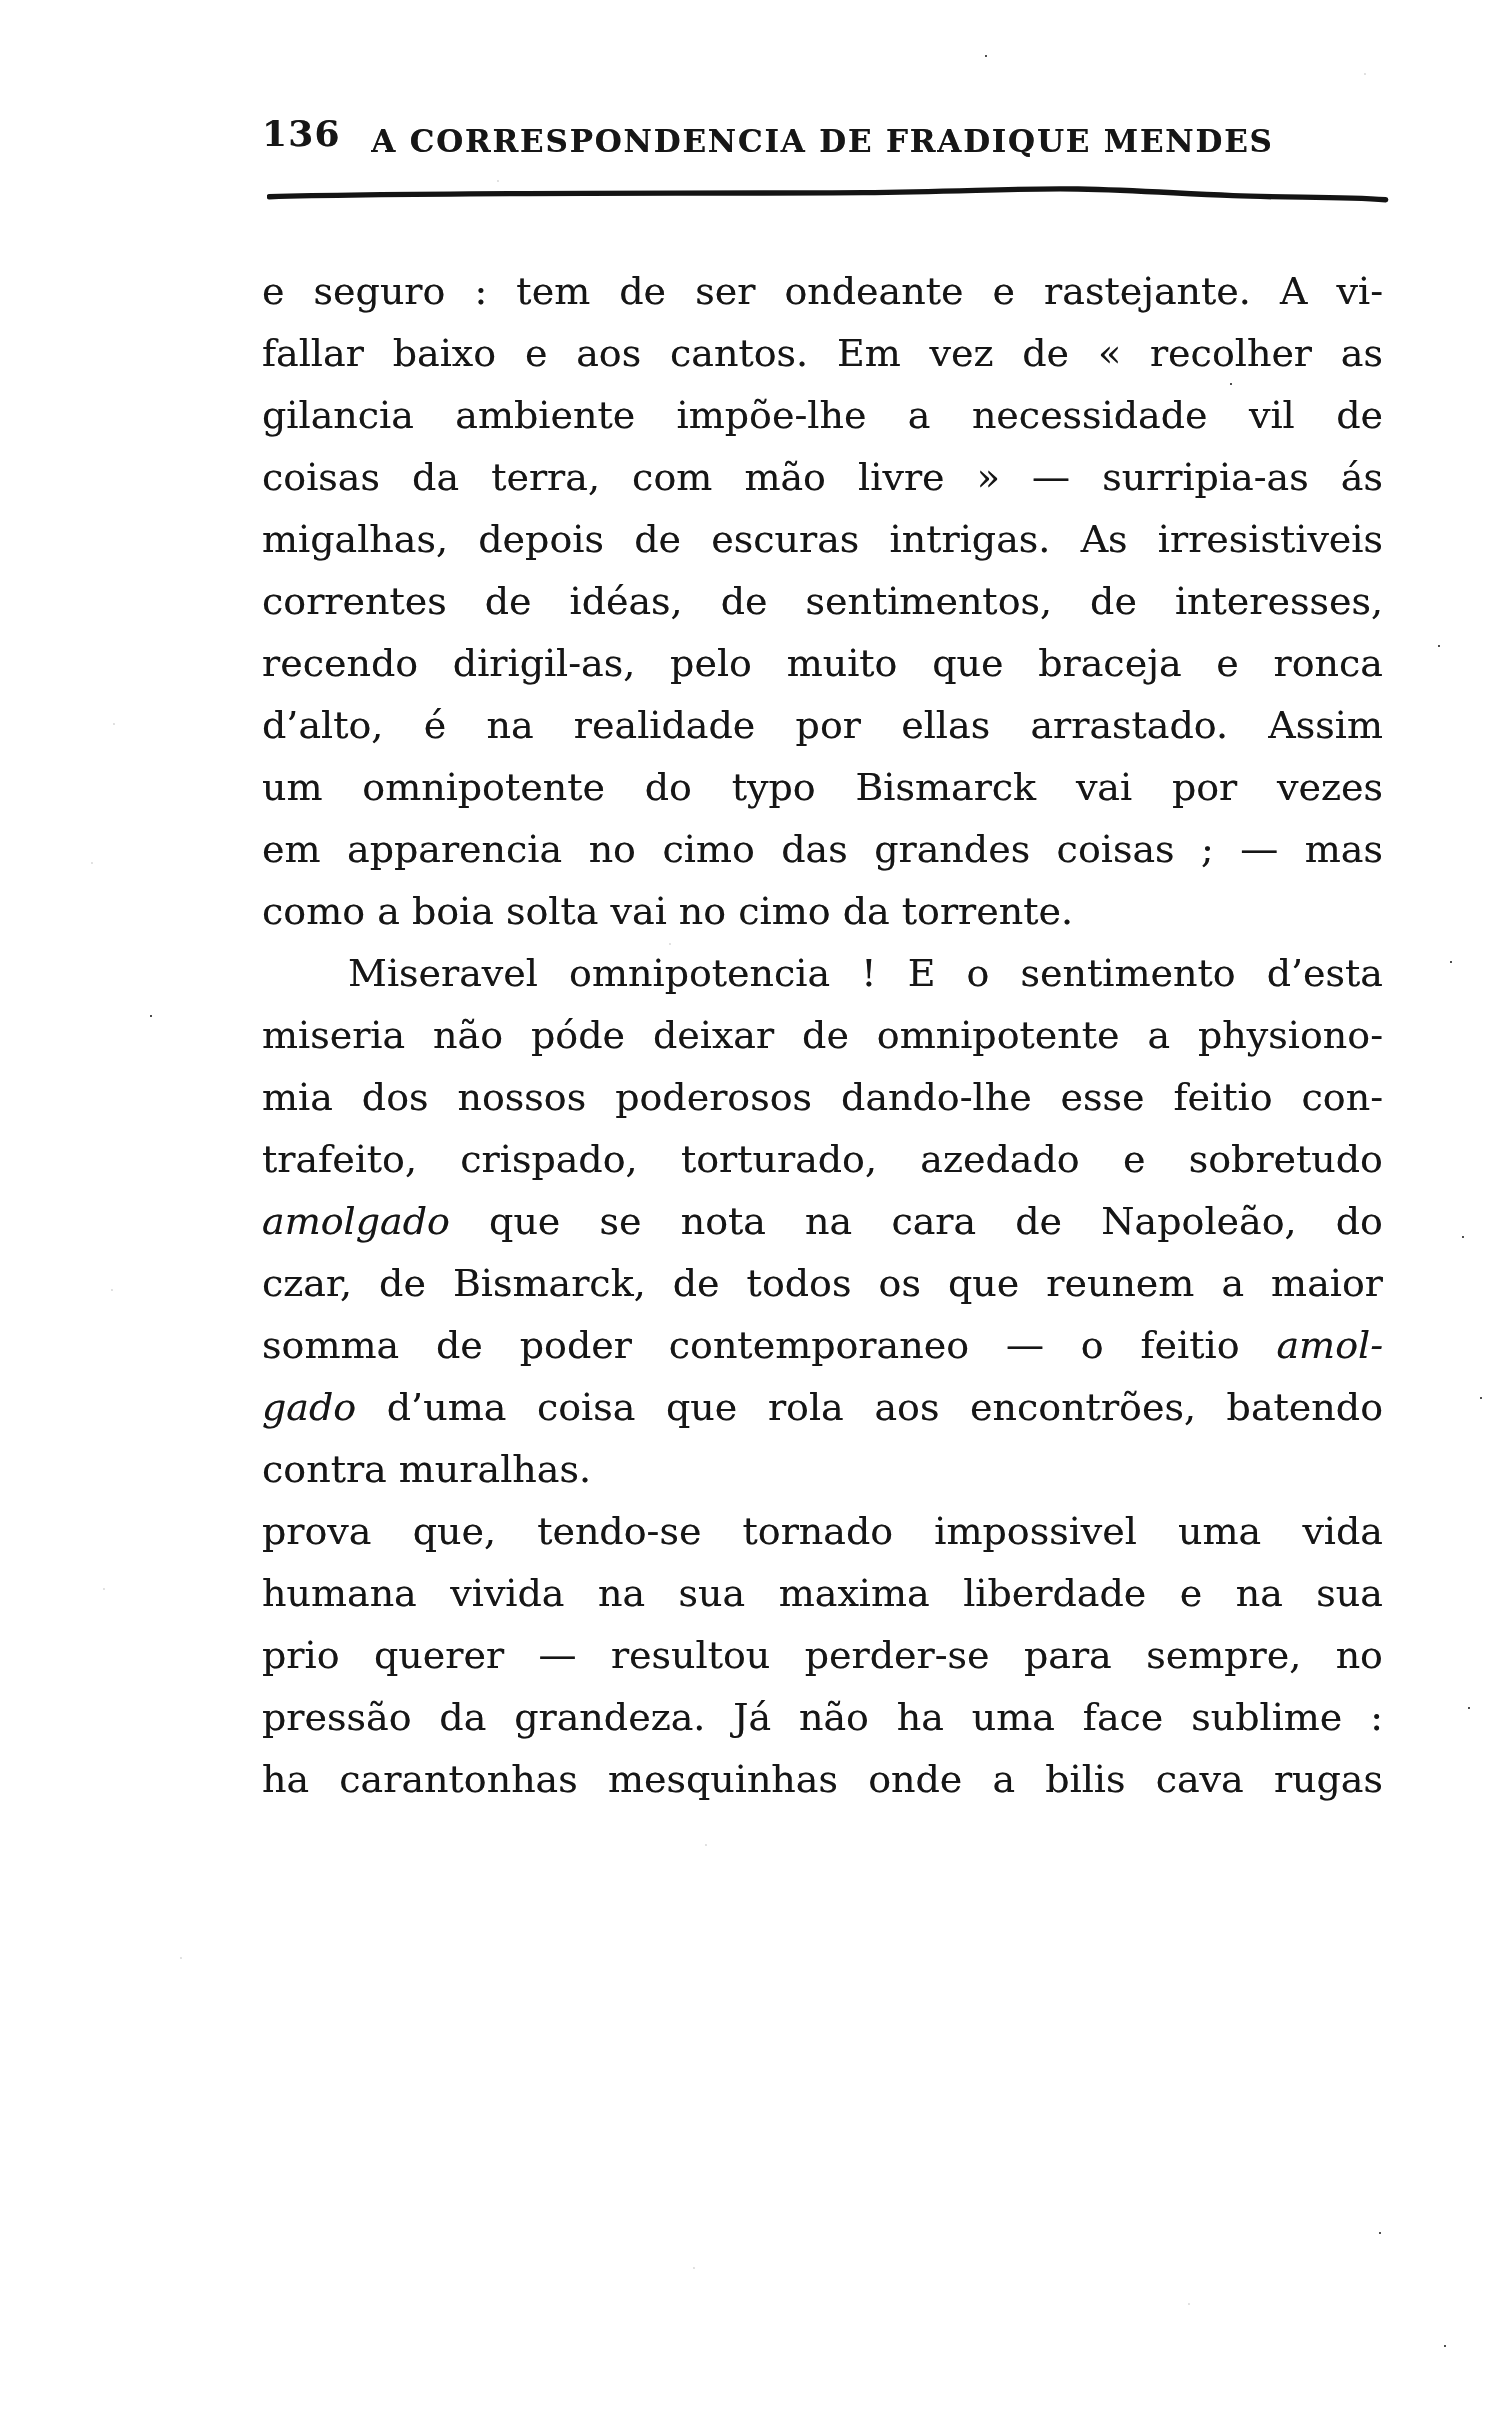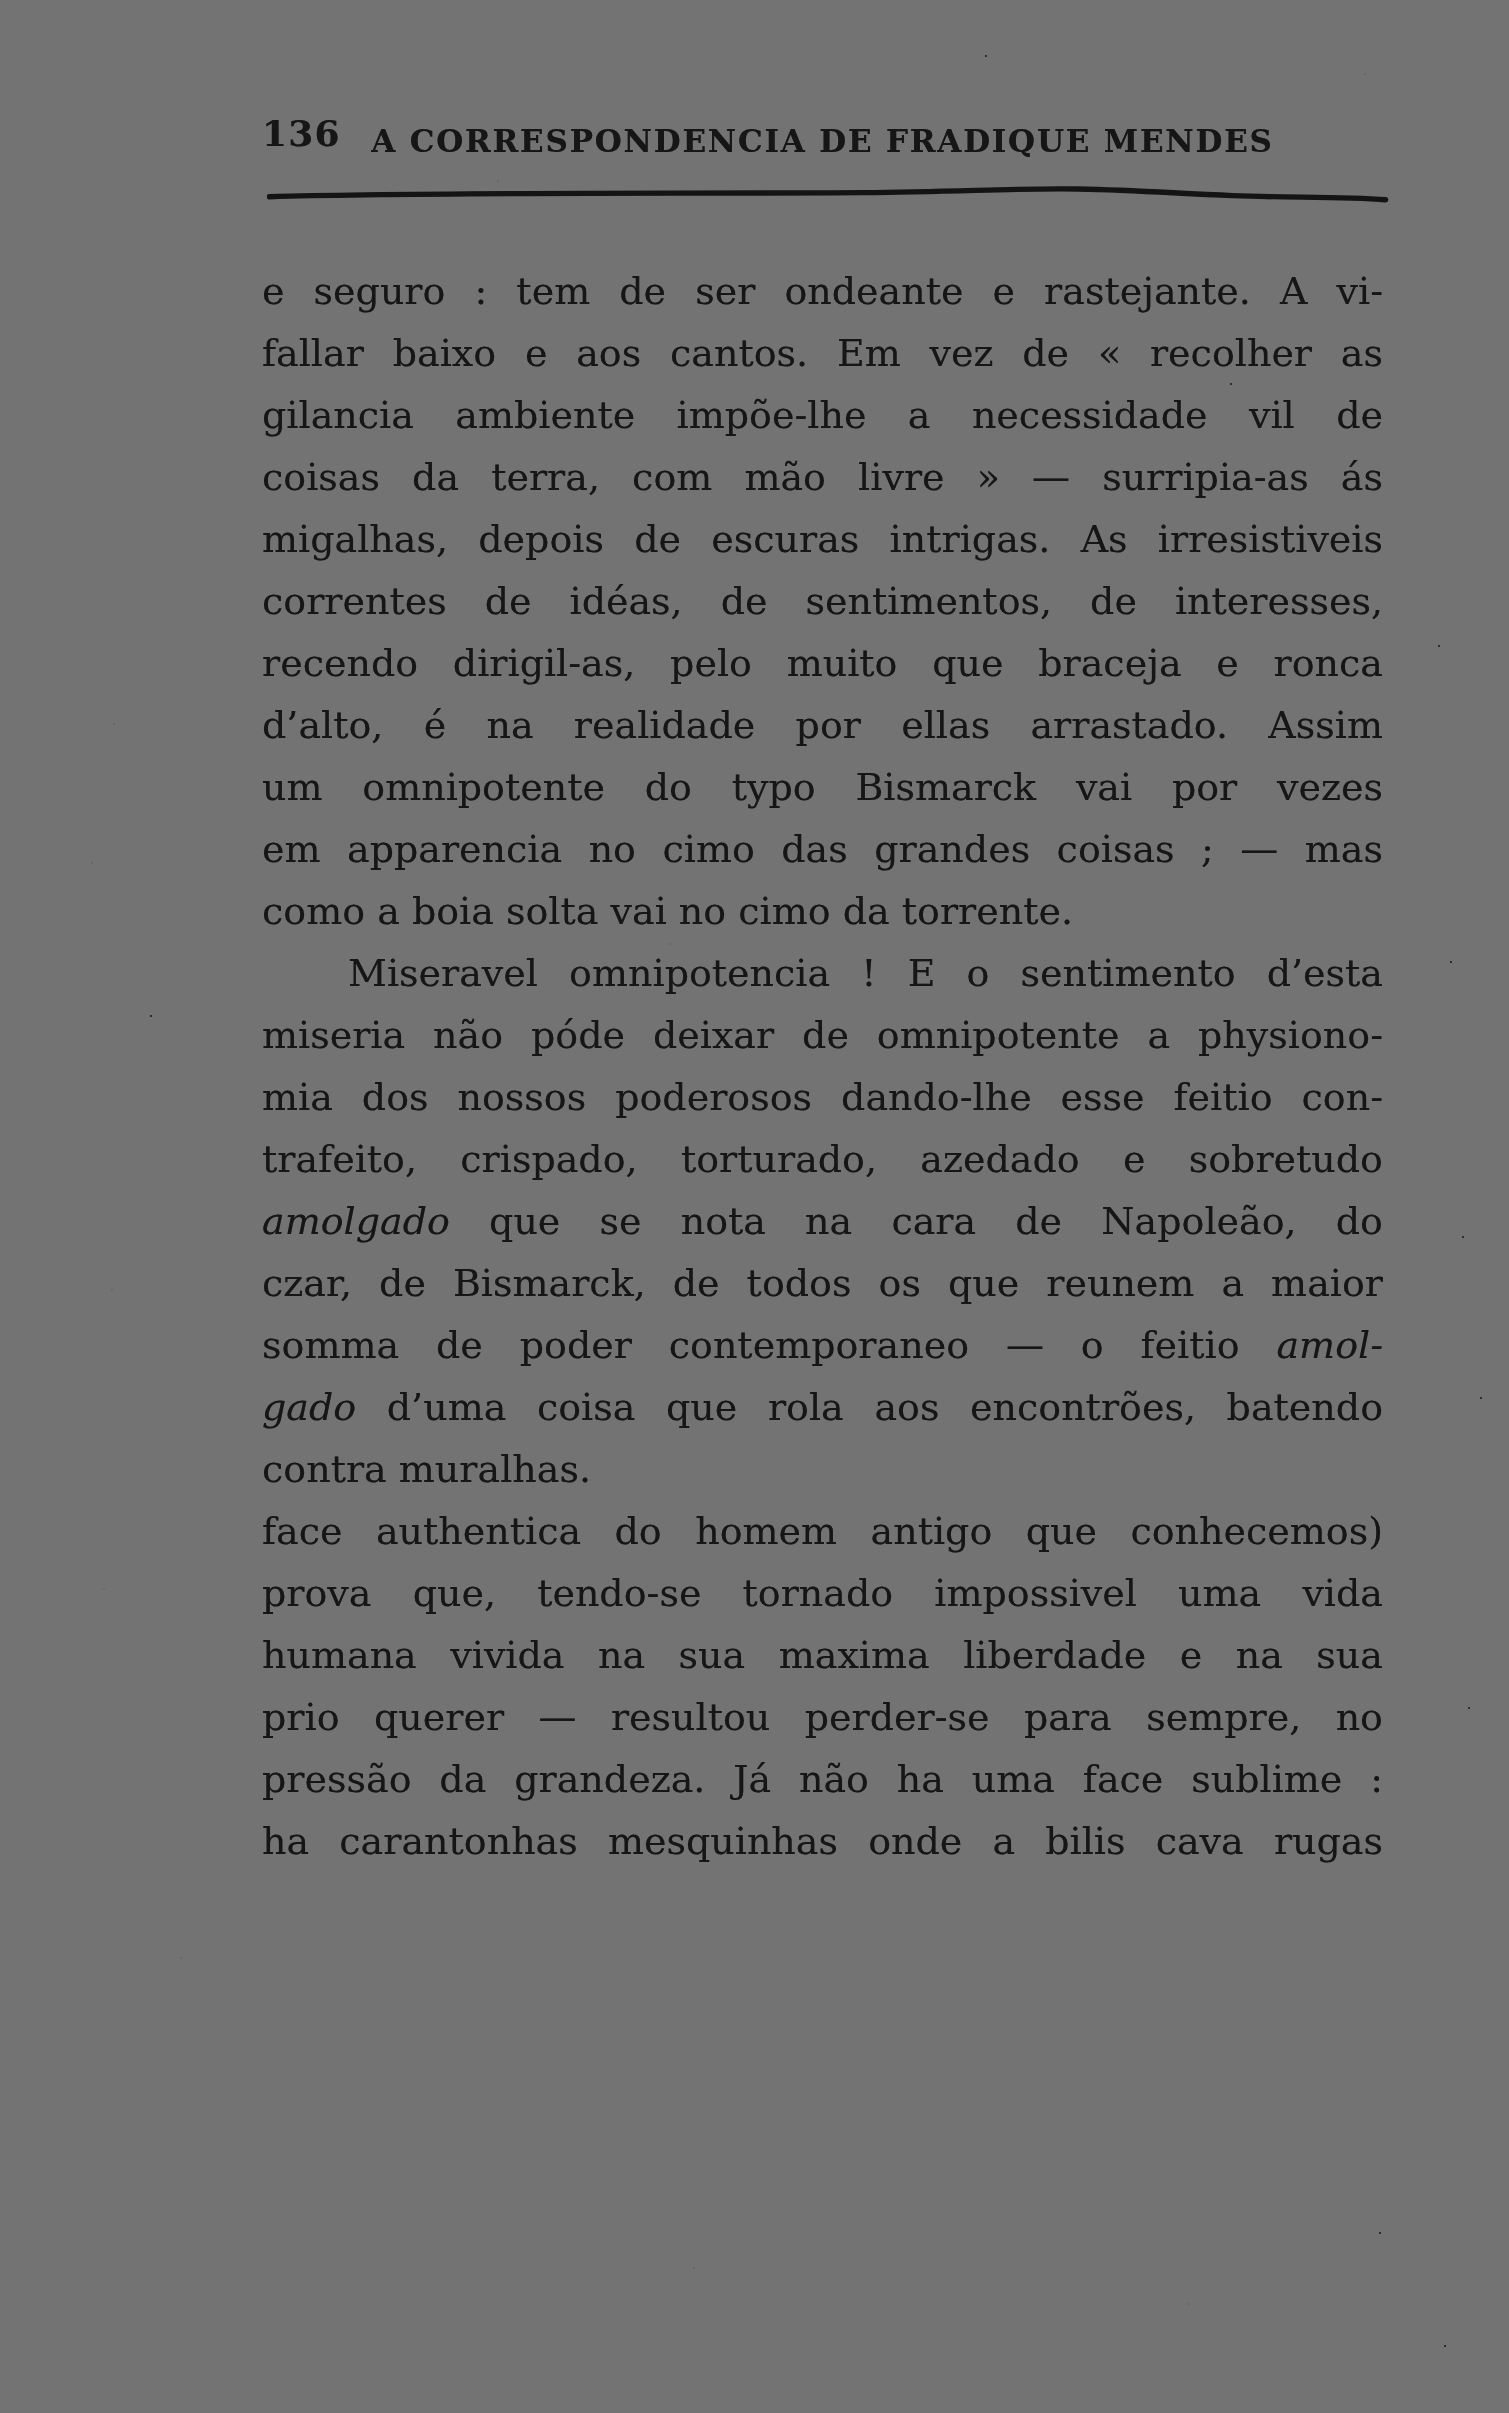--- a/index.html
+++ b/index.html
@@ -1,19 +1,19 @@
 <!DOCTYPE html>
 <html style="font-size:9.5px"><head>
 <meta charset="utf-8">
 <style>
   html,body{margin:0;padding:0;background:#e8e6e0;}
   .page{
     position:relative;
     width:1510px;height:2413px;
-    background:#737373;
+    background:#ffffff;
     overflow:hidden;
     font-family:"DejaVu Serif", serif;
     color:#161616;
   }
   
   .header{position:absolute;left:262px;top:101px;width:1121px;height:60px;}
   .pagenum{
     position:absolute;left:0;top:10.7px;
     font-size:36px;font-weight:bold;letter-spacing:1.2px;
     text-shadow:0 0 0.6px rgba(10,10,10,.5);
@@ -92,21 +92,20 @@
       <div class="line end"><span>como a boia solta vai no cimo da torrente.</span></div>
       <div class="line indent"><span>Miseravel omnipotencia ! E o sentimento d’esta</span></div>
       <div class="line"><span>miseria não póde deixar de omnipotente a physiono-</span></div>
       <div class="line"><span>mia dos nossos poderosos dando-lhe esse feitio con-</span></div>
       <div class="line"><span>trafeito, crispado, torturado, azedado e sobretudo</span></div>
       <div class="line"><em>amolgado </em><span>que se nota na cara de Napoleão, do</span></div>
       <div class="line"><span>czar, de Bismarck, de todos os que reunem a maior</span></div>
       <div class="line"><span>somma de poder contemporaneo — o feitio </span><em>amol-</em></div>
       <div class="line"><em>gado </em><span>d’uma coisa que rola aos encontrões, batendo</span></div>
       <div class="line end"><span>contra muralhas.</span></div>
-      <div class="line"><span>face authentica do homem antigo que conhecemos)</span></div>
       <div class="line"><span>prova que, tendo-se tornado impossivel uma vida</span></div>
       <div class="line"><span>humana vivida na sua maxima liberdade e na sua</span></div>
       <div class="line"><span>prio querer — resultou perder-se para sempre, no</span></div>
       <div class="line"><span>pressão da grandeza. Já não ha uma face sublime :</span></div>
       <div class="line"><span>ha carantonhas mesquinhas onde a bilis cava rugas</span></div>
     </div>
 
   <div class="noise"></div>
 
 </div>

